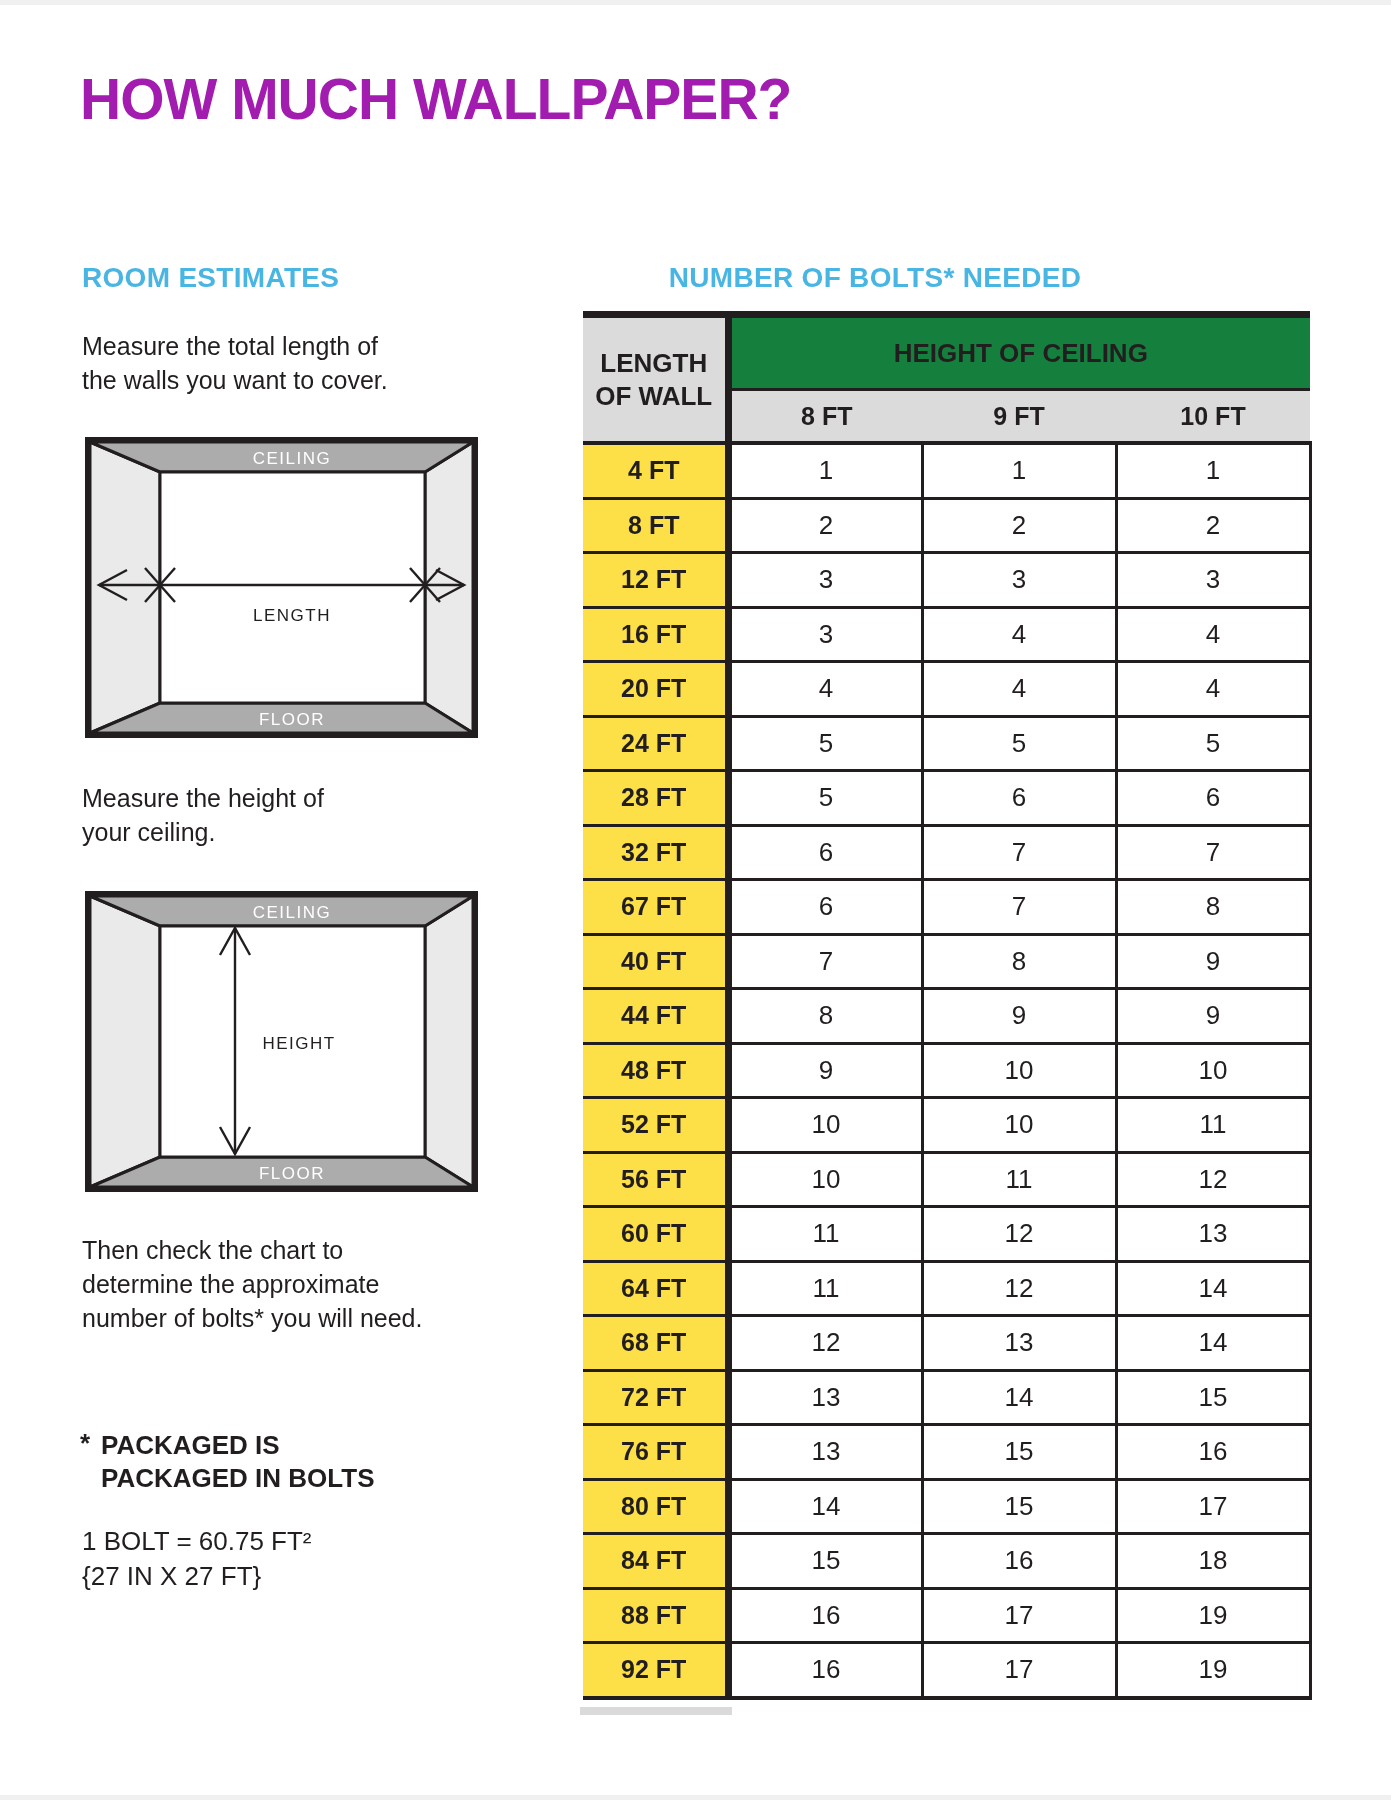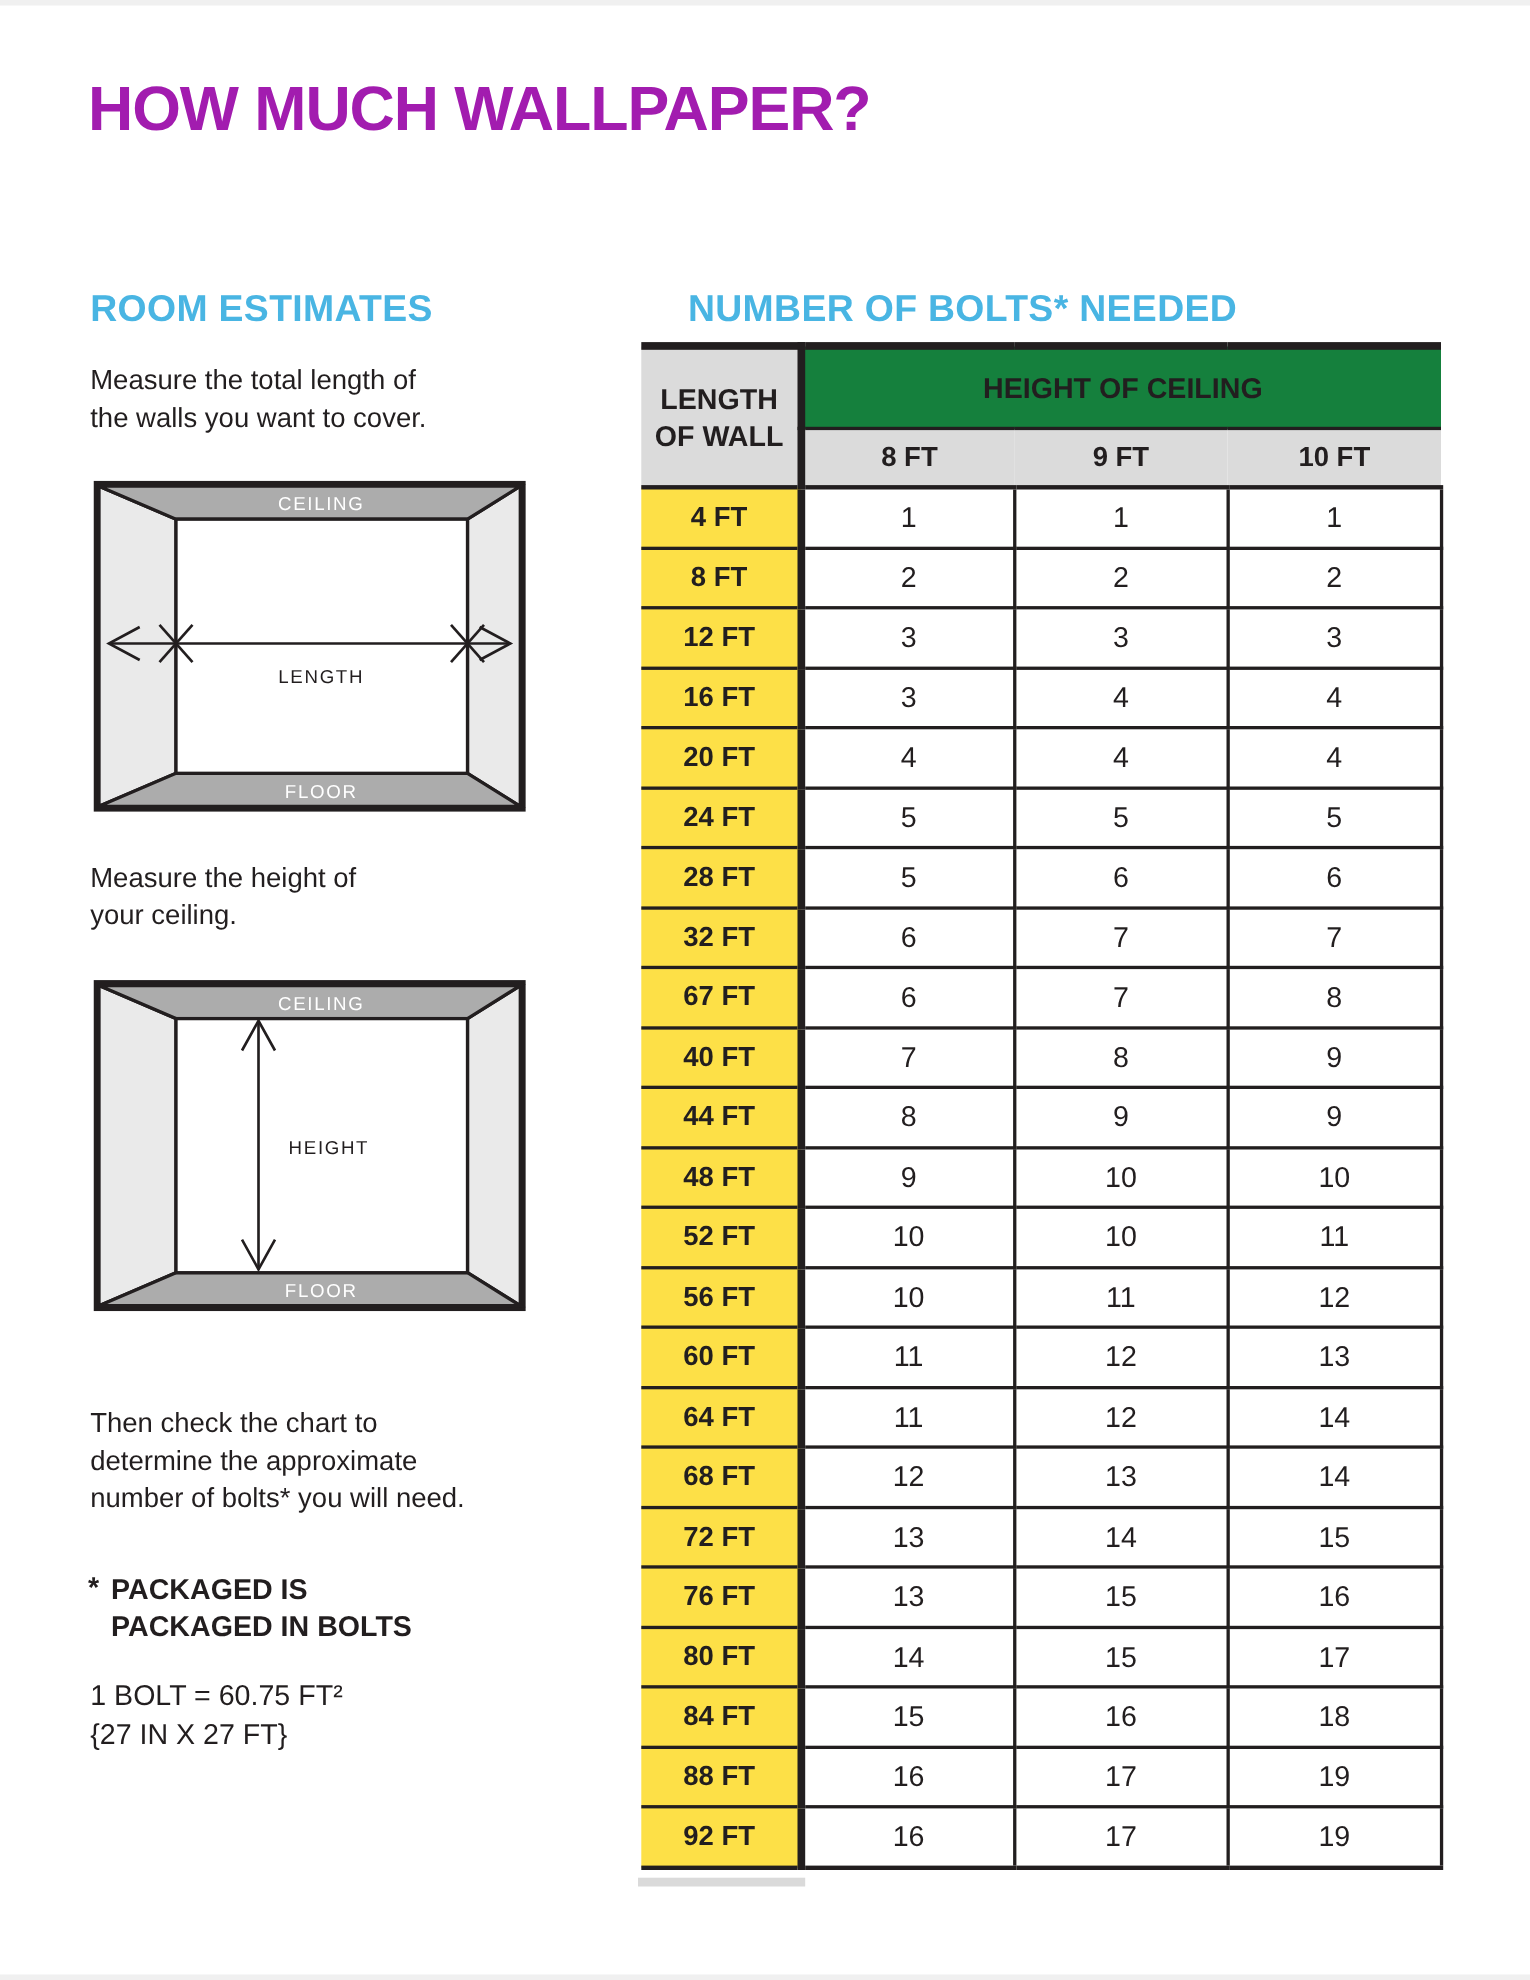--- a/index.html
+++ b/index.html
@@ -9,27 +9,27 @@
     overflow:hidden;
   }
   .abs { position:absolute; }
   .edge-line { left:0; width:1391px; height:5px; background:#f0f0f0; }
 
   
   #page-title {
     left:80px; top:66px; font-size:57px; font-weight:bold;
     color:#a21caf; letter-spacing:-1px; white-space:nowrap;
   }
-  .sec-head { font-size:34px; font-weight:bold; color:#49b5e3; letter-spacing:0.3px; white-space:nowrap; }
+  .sec-head { font-size:28px; font-weight:bold; color:#49b5e3; letter-spacing:0.3px; white-space:nowrap; }
   #room-estimates-heading { left:82px; top:262px; }
   #table-heading { left:575px; top:262px; width:600px; text-align:center; }
   .para { font-size:25px; line-height:34px; white-space:nowrap; }
   #para-step1 { left:82px; top:329px; }
   #para-step2 { left:82px; top:781px; }
-  #para-step3 { left:82px; top:1233px;margin-top:44px; }
+  #para-step3 { left:82px; top:1233px; }
   #footnote { left:80px; top:1429px; font-size:26px; font-weight:bold; line-height:33px; }
   #footnote .star { position:absolute; left:0; top:-2px; }
   #footnote .fn-lines { margin-left:21px; }
   #bolt-info { left:82px; top:1524px; font-size:26px; font-weight:normal; line-height:35px; white-space:nowrap; }
 
   
   #diagram-length { left:85px; top:437px; }
   #diagram-height { left:85px; top:891px; }
   .diag-label-light { font-size:17px; letter-spacing:1.5px; fill:#ffffff; font-family:"Liberation Sans","DejaVu Sans",sans-serif; }
   .diag-label-dark  { font-size:17px; letter-spacing:1.5px; fill:#221e1f; font-family:"Liberation Sans","DejaVu Sans",sans-serif; }

